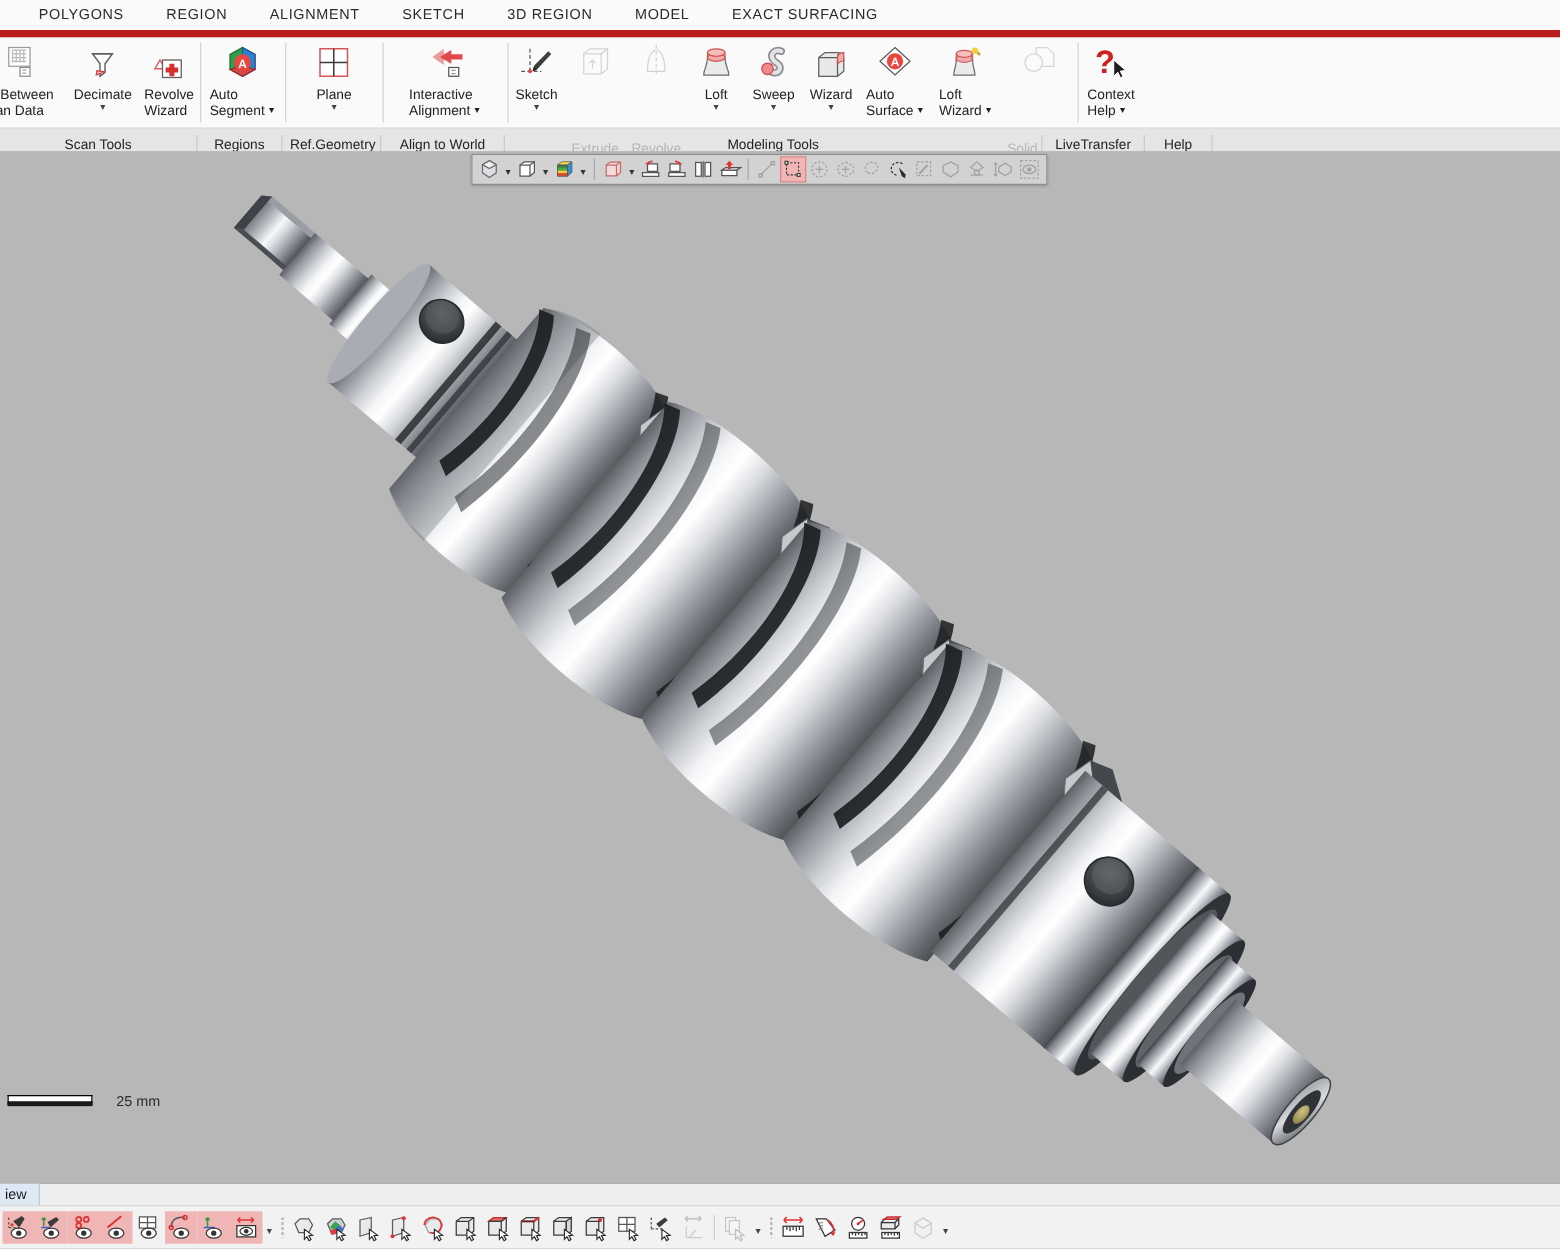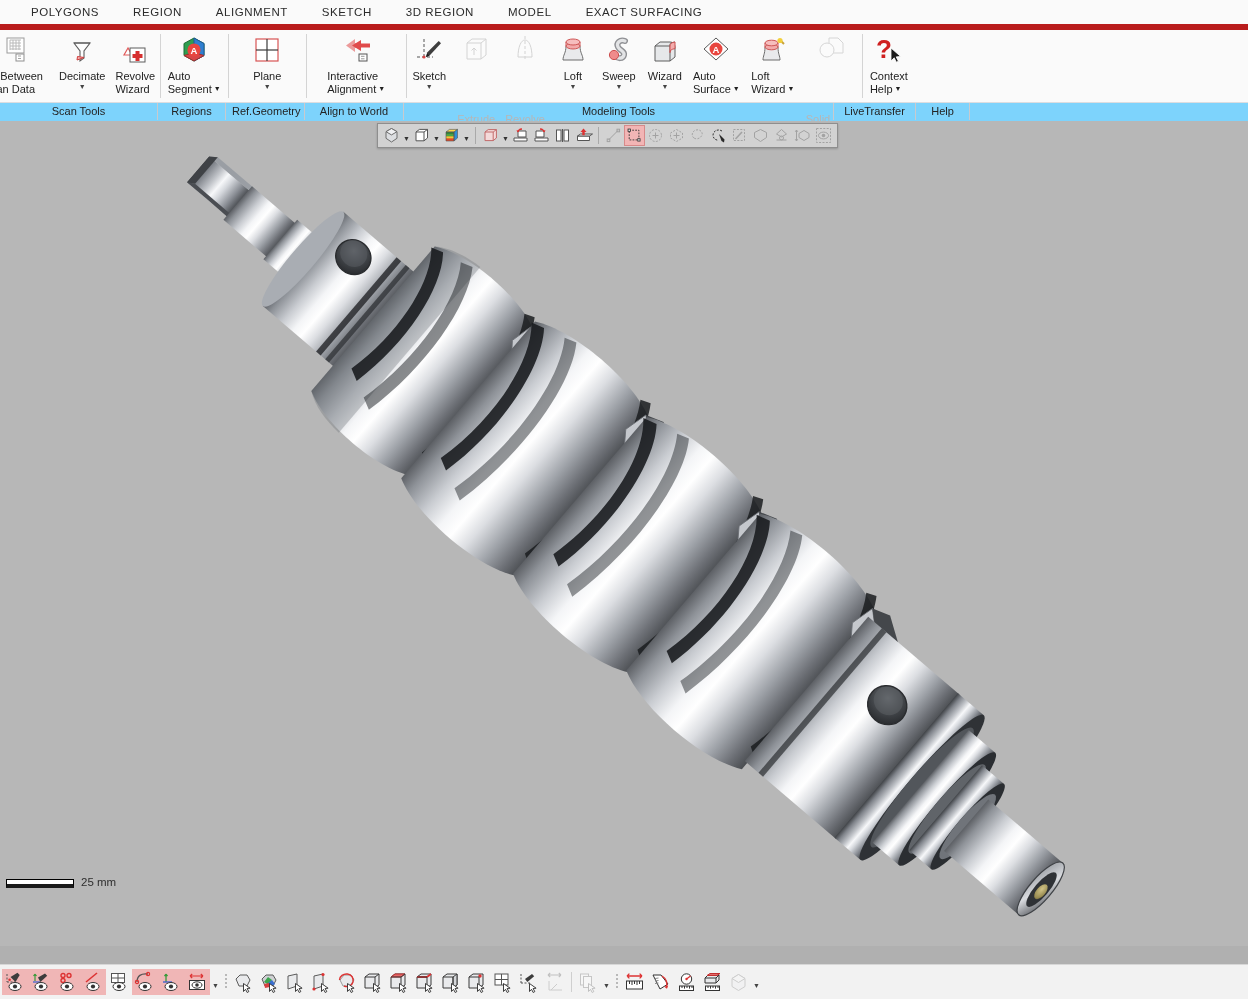--- a/index.html
+++ b/index.html
@@ -55,22 +55,22 @@
   }
   .rbtn.disabled .caret { color: #c3c3c3; }
   .lbl-inline-caret { display: inline-block; font-size: 7px; vertical-align: 2px; margin-left: 2px; }
 
   
   .clipped { margin-left: -14px; }
   .clipped .lbl { text-align: left; width: 58px; }
 
   
   .ribbon-foot {
-    height: 28px; background: #7dd3fc;
-    display: flex; align-items: flex-start;
+    height: 28px; background: #e5e5e5;
+    display: flex; align-items: center;
     border-top: 1px solid #dcdde0;
     border-bottom: 1px solid #9a9a9e;
     font-size: 11px; color: #232323;
   }
   .foot-cell {
     height: 17px; line-height: 16px; text-align: center;
     border-right: 1px solid #c9cace; padding: 0 6px;
     white-space: nowrap; overflow: hidden;
   }
   .foot-cell.first { border-left: none; }
@@ -106,21 +106,21 @@
   .ftb-caret {
     width: 9px; height: 21px; display: flex; align-items: flex-end;
     justify-content: center; font-size: 7px; color: #333; padding-bottom: 4px;
     cursor: default;
   }
   .ftb-sep { width: 1px; height: 17px; background: #a9a9a9; margin: 0 4px; }
 
   
   .scalebar {
     position: absolute; left: 6px; bottom: 58px;
-    display: flex; align-items: flex-end; gap: 7px; z-index: 4;
+    display: flex; align-items: flex-start; gap: 19px; z-index: 4;
   }
   .sb-bar {
     width: 68px; height: 9px; background: #fff;
     border: 1px solid #000; border-bottom: 4px solid #1a1a1a;
   }
   .sb-txt { font-size: 11.5px; color: #2e2e2e; }
 
   
   .tabstrip {
     position: absolute; left: 0; top: 946px;
@@ -692,20 +692,23 @@
     </div>
     <div class="ftb-item dim">
       <svg width="17" height="17" viewBox="0 0 17 17">
           <rect x="1.5" y="1.5" width="14" height="14" fill="none" stroke="#555" stroke-dasharray="2 1.4"></rect>
           <ellipse cx="8.5" cy="8.5" rx="5" ry="3.4" fill="none" stroke="#555"></ellipse>
           <circle cx="8.5" cy="8.5" r="1.8" fill="#555"></circle>
         </svg>
     </div>
   </div>
 
+  <div class="tabstrip">
+    <div class="doc-tab">iew</div>
+  </div>
 
   <div class="bottom-tb">
 
     <div class="btb hl">
       <svg width="21" height="21" viewBox="0 0 21 21">
           <path d="M2 2v8M2 10h8" stroke="#555" stroke-dasharray="2 1.5"></path>
           <path d="M5.5 5l7-4.2 2.2 2.2L10.5 10z" fill="#3c3c3c"></path>
           <circle cx="4.6" cy="7.8" r="1.3" fill="#d33"></circle>
           <ellipse cx="10" cy="14.5" rx="6" ry="4" fill="#fff" stroke="#333"></ellipse>
           <circle cx="10" cy="14.5" r="2.1" fill="#333"></circle>

